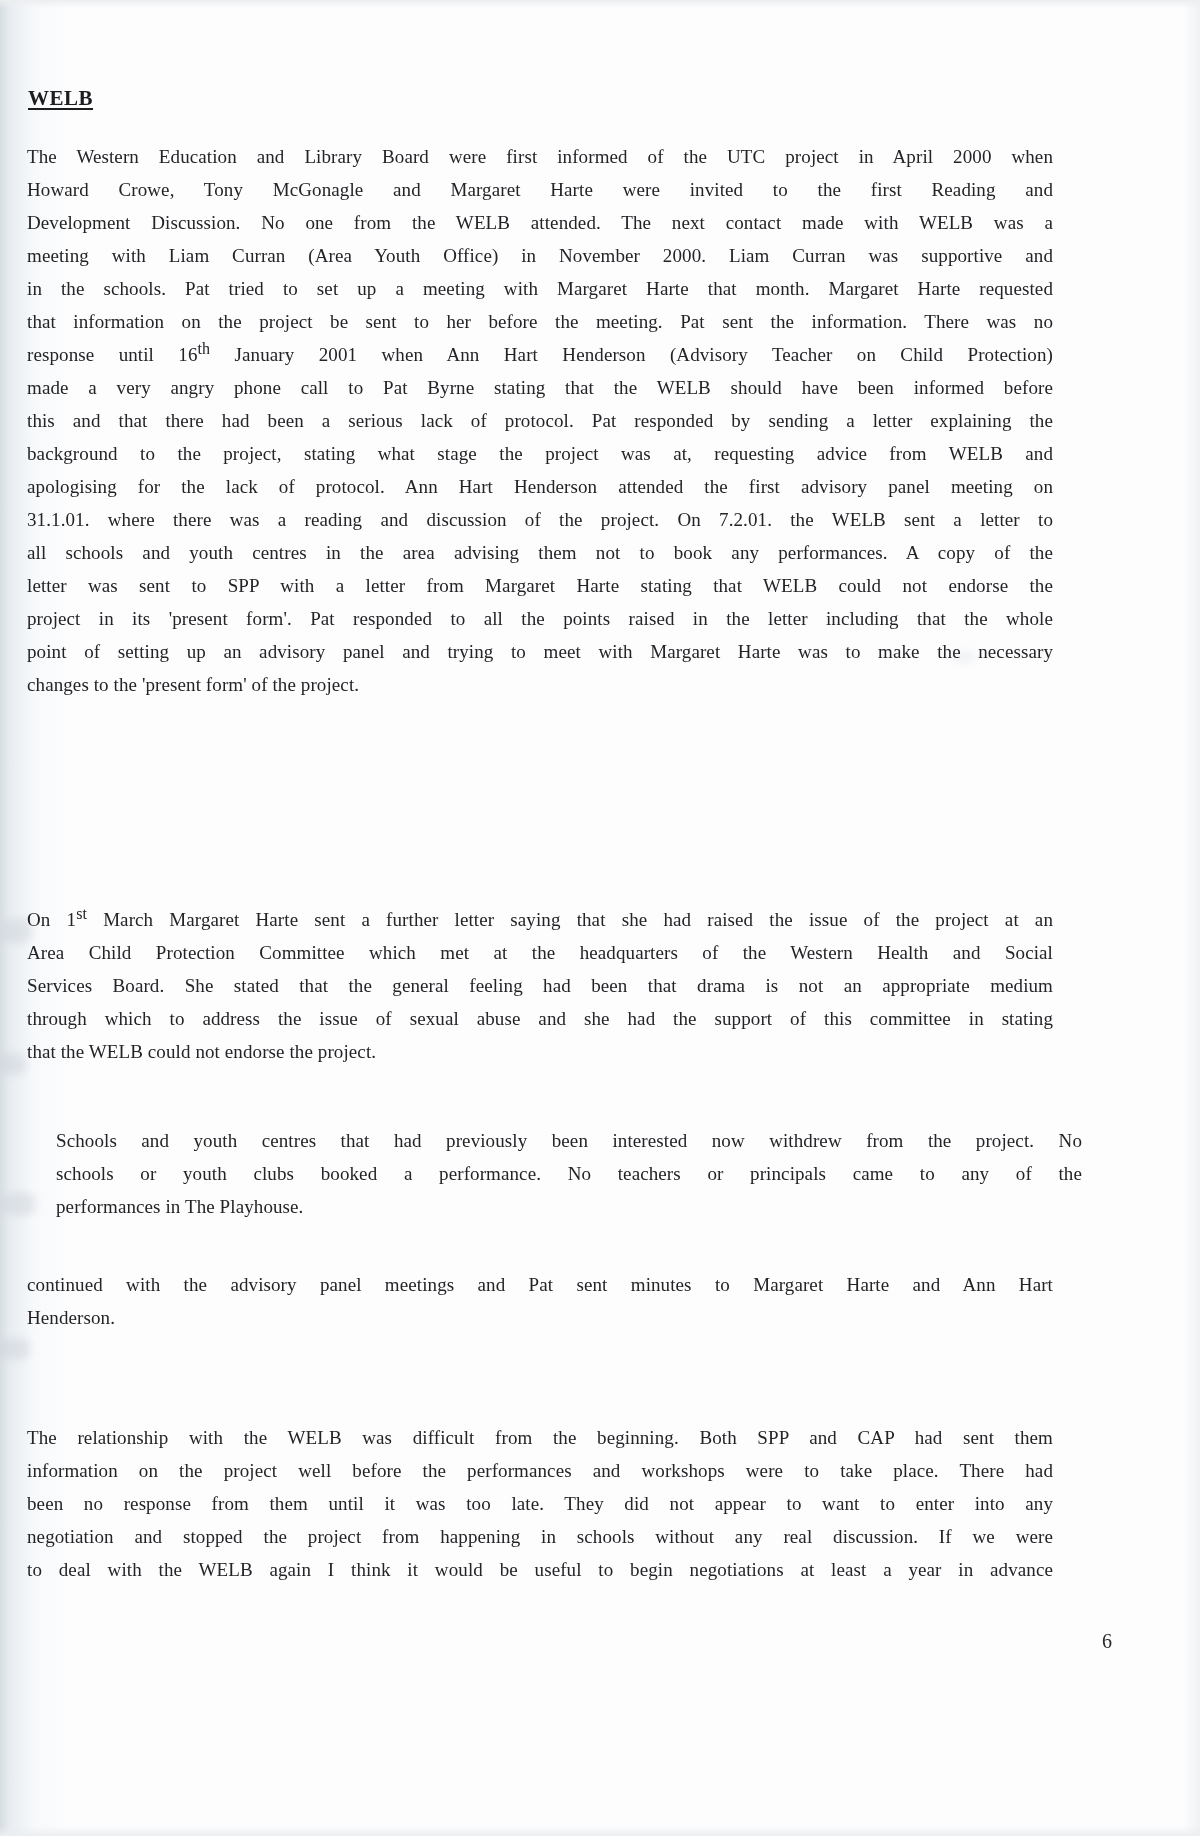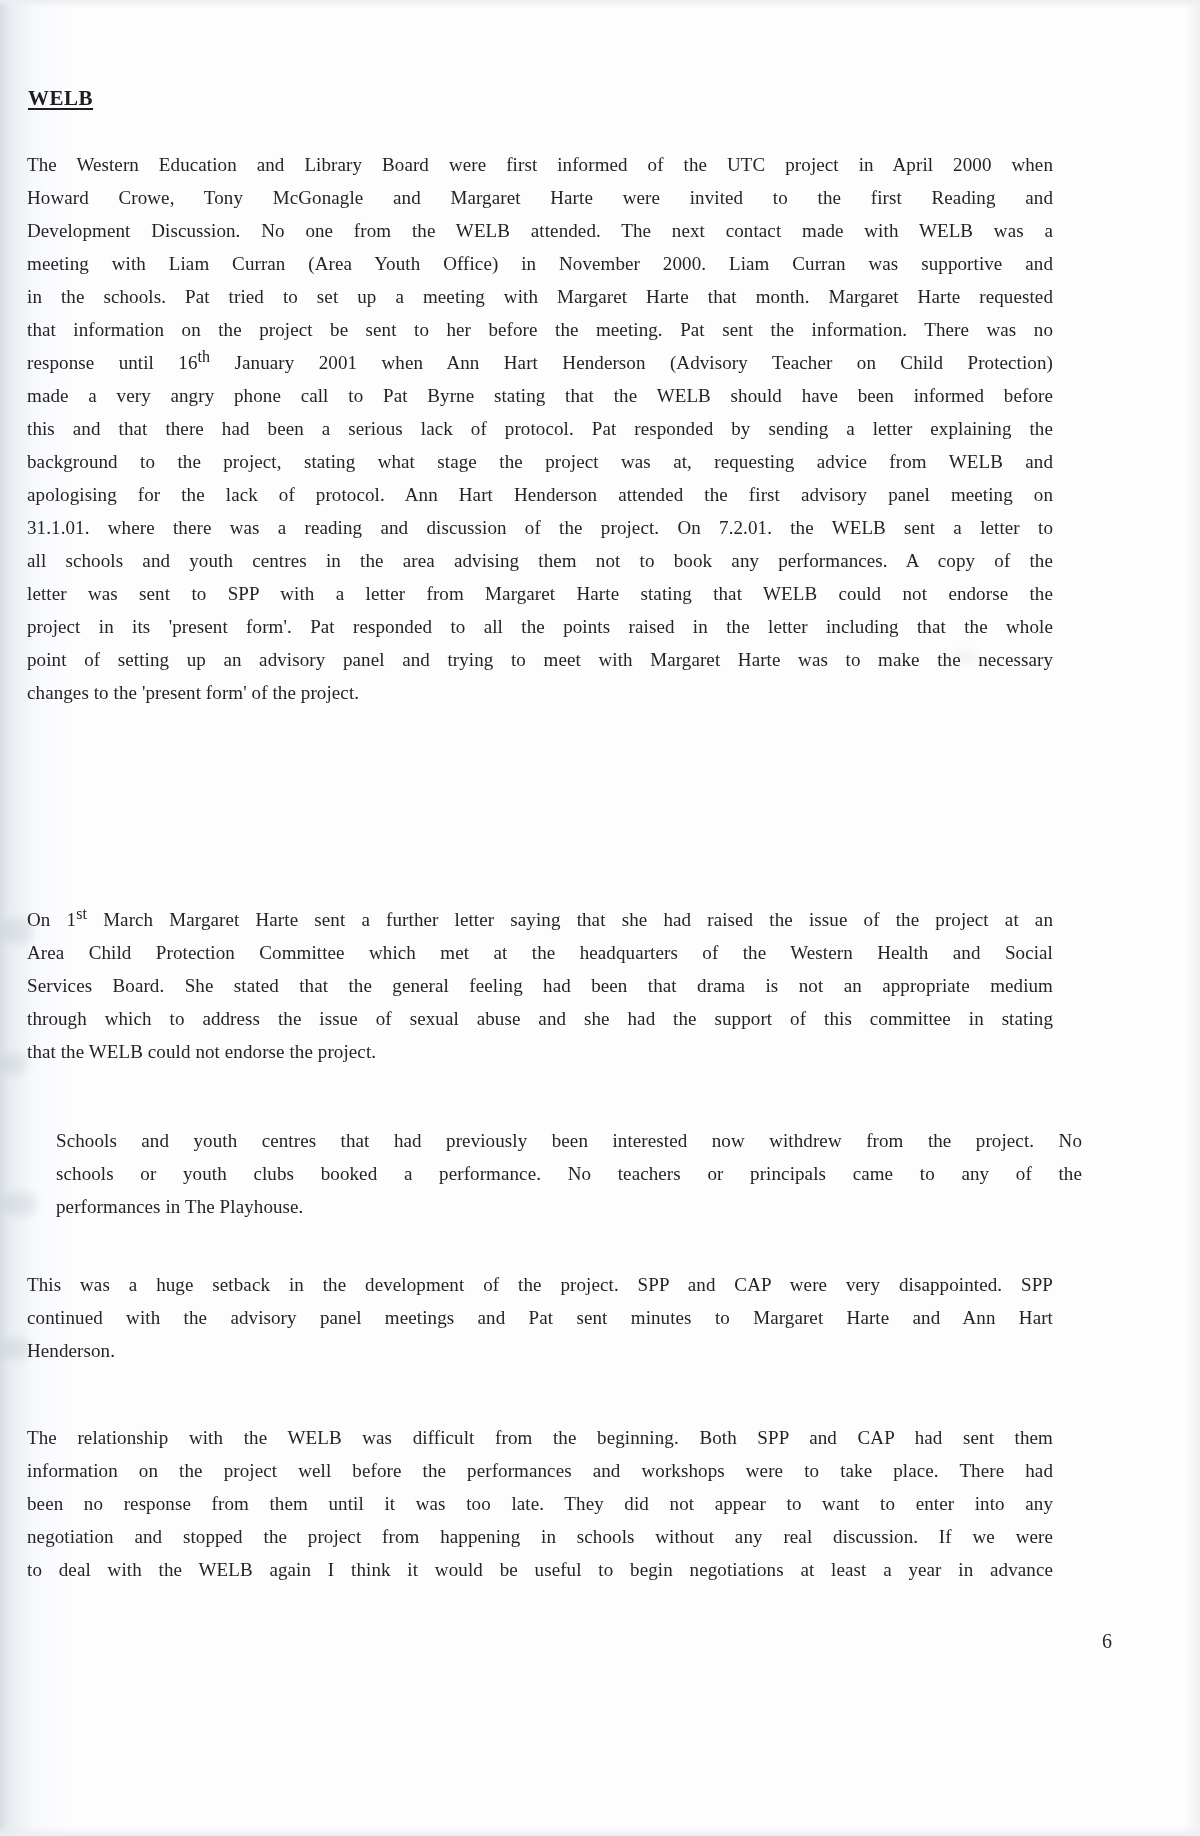--- a/index.html
+++ b/index.html
@@ -58,21 +58,21 @@
   }
   .doc-body { position: absolute; left: 0; top: 0; width: 100%; height: 100%; }
   .para {
     position: absolute;
     left: 27px;
     width: 1026px;
     font-size: 19px;
     line-height: 33px;
     letter-spacing: 0.1px;
   }
-  .p1 { top: 148px; }
+  .p1 { top: 140px; }
   .p2 { top: 903px; }
   .p3 { top: 1124px; margin-left: 29px; }
   .p4 { top: 1268px; }
   .p5 { top: 1421px; }
   .line {
     text-align: justify;
     text-align-last: justify;
     height: 33px;
     overflow: visible;
   }
@@ -132,21 +132,20 @@
         <div class="line"><span>Services Board. She stated that the general feeling had been that drama is not an appropriate medium</span></div>
         <div class="line"><span>through which to address the issue of sexual abuse and she had the support of this committee in stating</span></div>
         <div class="line last"><span>that the WELB could not endorse the project.</span></div>
       </div>
       <div class="para p3">
         <div class="line"><span>Schools and youth centres that had previously been interested now withdrew from the project. No</span></div>
         <div class="line"><span>schools or youth clubs booked a performance. No teachers or principals came to any of the</span></div>
         <div class="line last"><span>performances in The Playhouse.</span></div>
       </div>
       <div class="para p4">
-        <div class="line"><span>This was a huge setback in the development of the project. SPP and CAP were very disappointed. SPP</span></div>
         <div class="line"><span>continued with the advisory panel meetings and Pat sent minutes to Margaret Harte and Ann Hart</span></div>
         <div class="line last"><span>Henderson.</span></div>
       </div>
       <div class="para p5">
         <div class="line"><span>The relationship with the WELB was difficult from the beginning. Both SPP and CAP had sent them</span></div>
         <div class="line"><span>information on the project well before the performances and workshops were to take place. There had</span></div>
         <div class="line"><span>been no response from them until it was too late. They did not appear to want to enter into any</span></div>
         <div class="line"><span>negotiation and stopped the project from happening in schools without any real discussion. If we were</span></div>
         <div class="line"><span>to deal with the WELB again I think it would be useful to begin negotiations at least a year in advance</span></div>
       </div>

